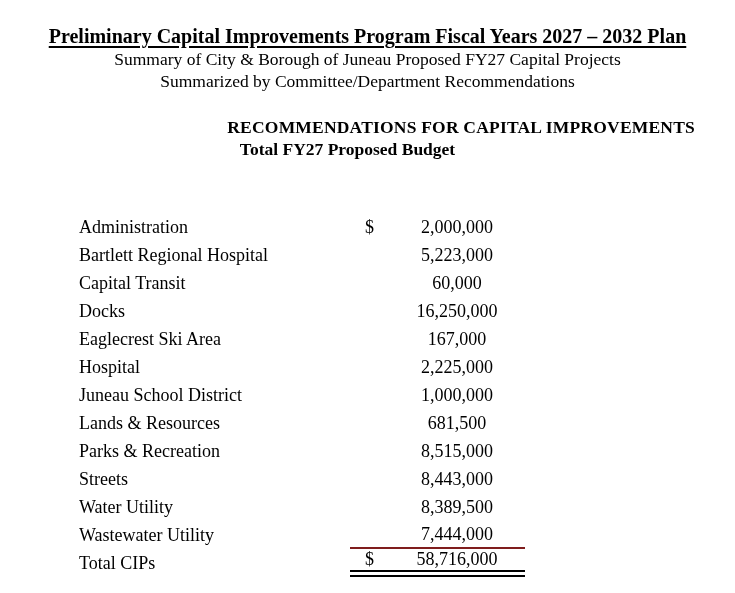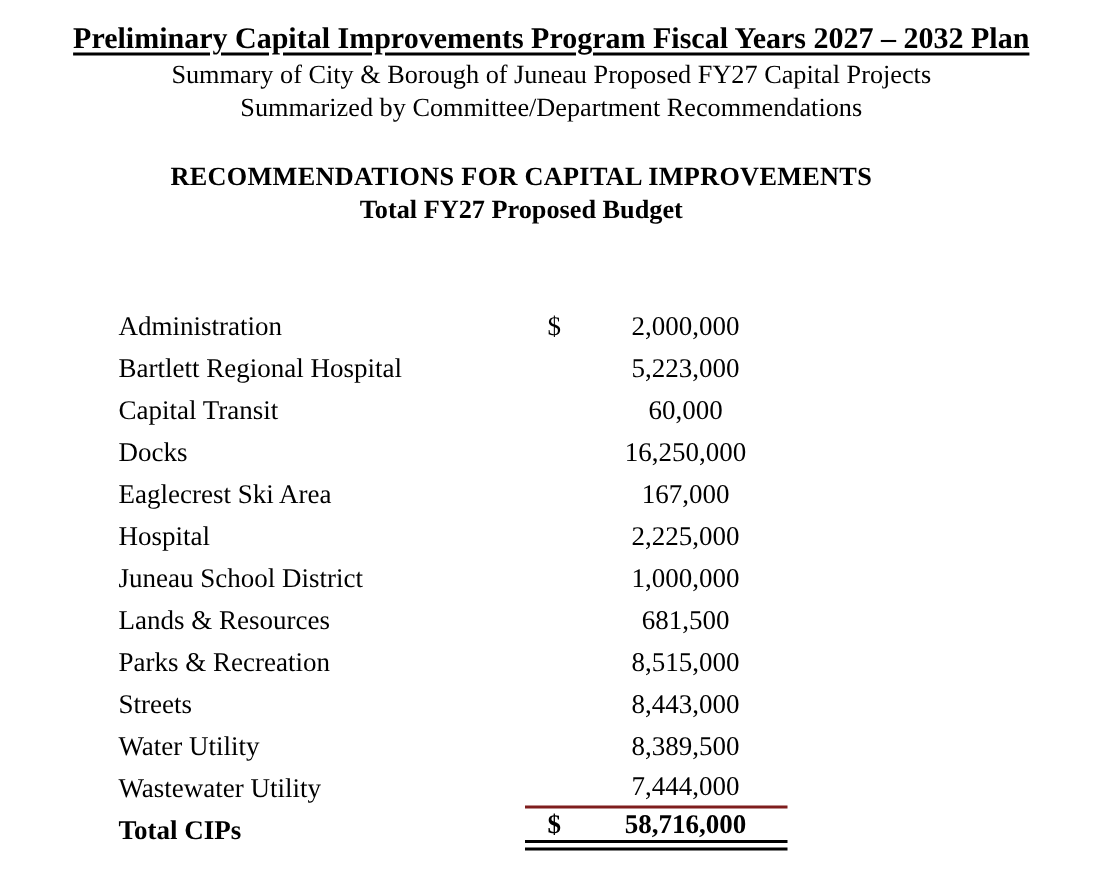--- a/index.html
+++ b/index.html
@@ -8,21 +8,21 @@
     width: 735px;
     height: 593px;
     font-family: "Liberation Serif", "DejaVu Serif", serif;
     color: #000;
     overflow: hidden;
   }
   .page {
     width: 735px;
     height: 593px;
     background: #fff;
-    padding-top: 14px;
+    padding-top: 24px;
   }
   
   .doc-header { text-align: center; }
   .doc-title {
     font-size: 20px;
     font-weight: bold;
     line-height: 24px;
   }
   .doc-title .underlined {
     text-decoration: underline;
@@ -37,20 +37,21 @@
   .section-heading {
     margin-top: 24px;
     margin-right: 40px;
     text-align: center;
     font-weight: bold;
   }
   .section-heading .line1 {
     font-size: 17.5px;
     line-height: 22px;
     letter-spacing: 0.2px;
+    text-align: right;
   }
   .section-heading .line2 {
     font-size: 17.5px;
     line-height: 22px;
   }
   
   .cip-table {
     margin-top: 53px;
     margin-left: 79px;
     width: 446px;
@@ -76,21 +77,21 @@
   .cell-dollar { width: 37px; }
   .cell-amount {
     width: 110px;
     text-align: center;
     white-space: nowrap;
   }
   .cip-row.subtotal-rule .amount-group {
     border-bottom: 2px solid #7f1d1d;
   }
   .cip-row.total-row {
-    font-weight: bold;
+    font-weight: normal;
   }
   .cip-row.total-row .amount-group {
     border-bottom: 7px double #000;
   }
 </style>
 </head>
 <body>
 
 <div class="page">
 

